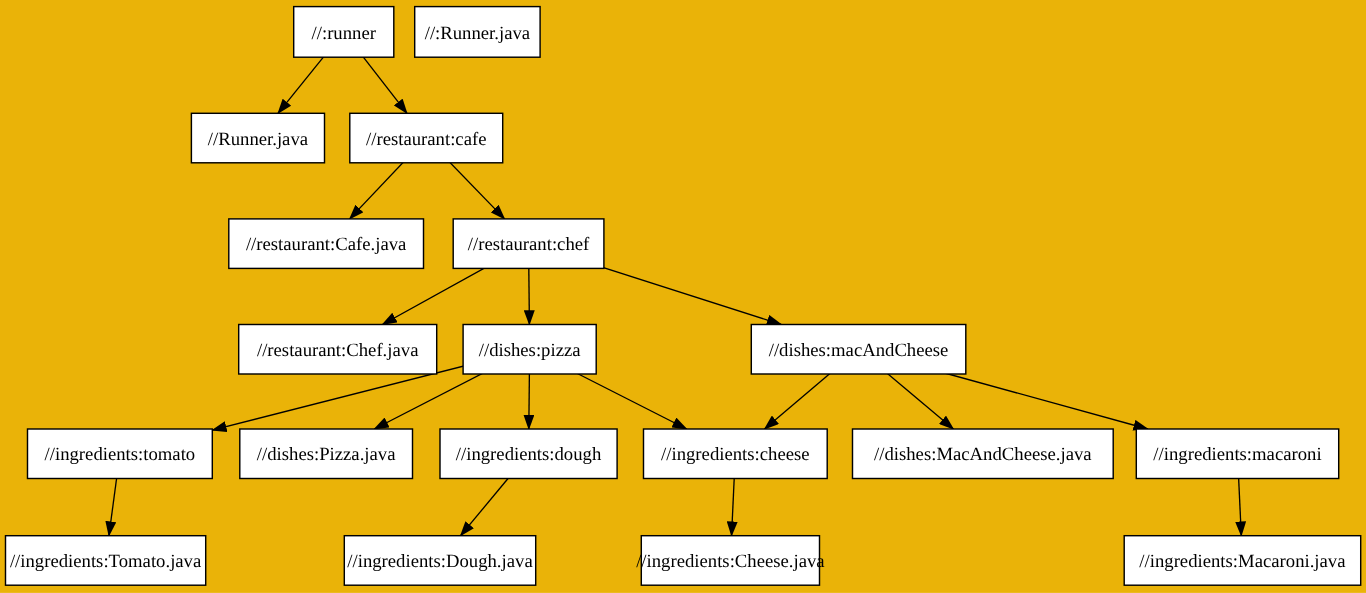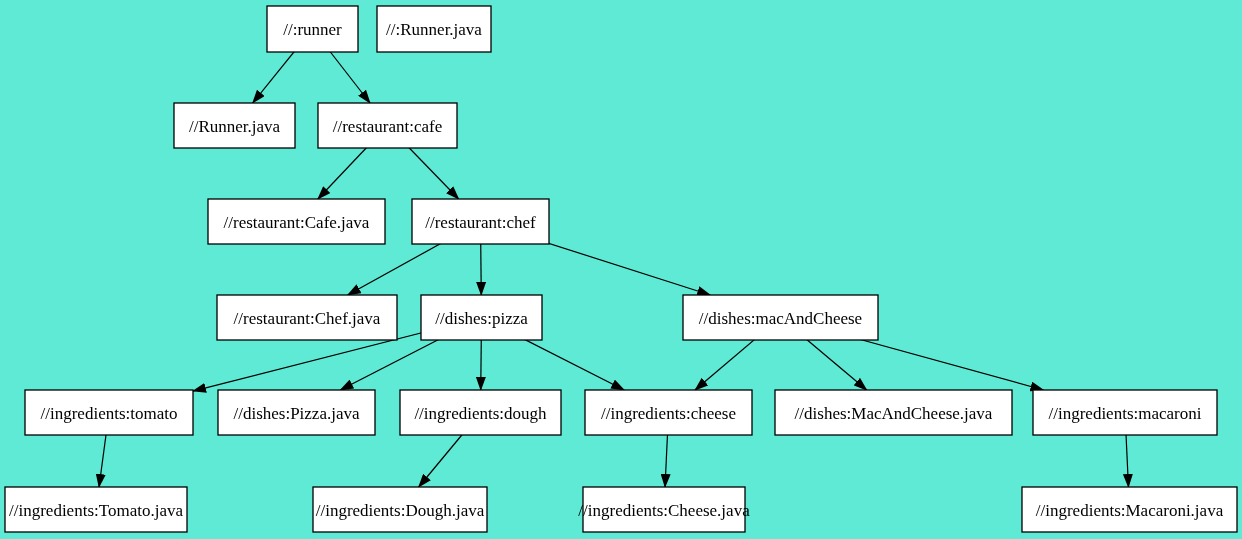--- a/index.html
+++ b/index.html
@@ -4,21 +4,21 @@
 <style>
   html, body {
     margin: 0;
     padding: 0;
     background: #ffffff;
   }
   .canvas {
     position: relative;
     width: 1242px;
     height: 539px;
-    background: #5eead4;
+    background: #eab308;
     overflow: hidden;
   }
   svg text {
     font-family: "Liberation Serif", "DejaVu Serif", serif;
     font-size: 17px;
     fill: #000000;
   }
   .node-rect {
     fill: #ffffff;
     stroke: #000000;

